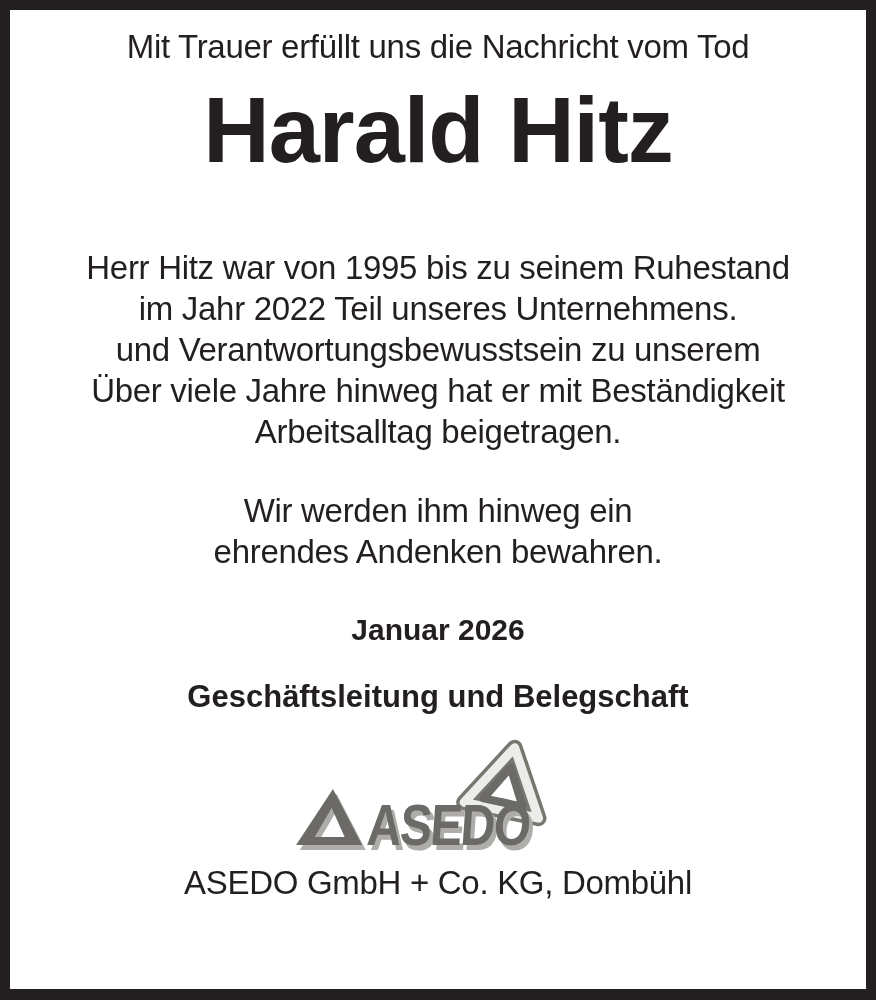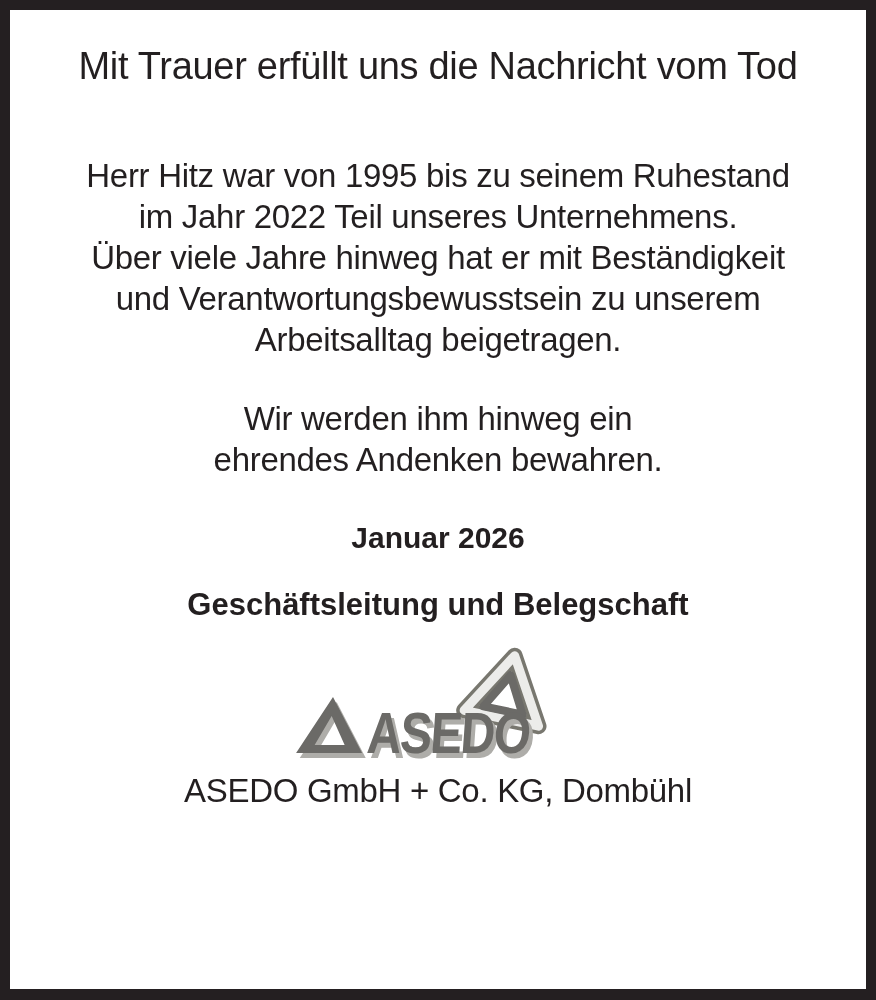--- a/index.html
+++ b/index.html
@@ -14,22 +14,22 @@
     box-sizing: border-box;
     border: 10px solid #241f21;
     border-bottom-width: 11px;
     background: #ffffff;
     font-family: "Liberation Sans", "DejaVu Sans", sans-serif;
     color: #231f20;
     text-align: center;
     overflow: hidden;
   }
   .intro {
-    padding-top: 36px;
-    font-size: 38px;
+    padding-top: 16px;
+    font-size: 33px;
     line-height: 41px;
     letter-spacing: -0.3px;
   }
   .deceased-name {
     margin-top: 16px;
     font-size: 92px;
     line-height: 1.04;
     font-weight: 700;
     letter-spacing: -1px;
   }
@@ -73,26 +73,27 @@
 </style>
 </head>
 <body>
 
 <div class="page">
 
   <div class="intro">
     <div>Mit Trauer erfüllt uns die Nachricht vom Tod</div>
   </div>
 
+  <div class="deceased-name">Harald Hitz</div>
 
   <div class="body-text">
     <div>Herr Hitz war von 1995 bis zu seinem Ruhestand</div>
     <div>im Jahr 2022 Teil unseres Unternehmens.</div>
+    <div>und Verantwortungsbewusstsein zu unserem</div>
     <div>Über viele Jahre hinweg hat er mit Beständigkeit</div>
-    <div>und Verantwortungsbewusstsein zu unserem</div>
     <div>Arbeitsalltag beigetragen.</div>
   </div>
 
   <div class="remembrance">
     <div>Wir werden ihm hinweg ein</div>
     <div>ehrendes Andenken bewahren.</div>
   </div>
 
   <div class="notice-date">Januar 2026</div>
 

